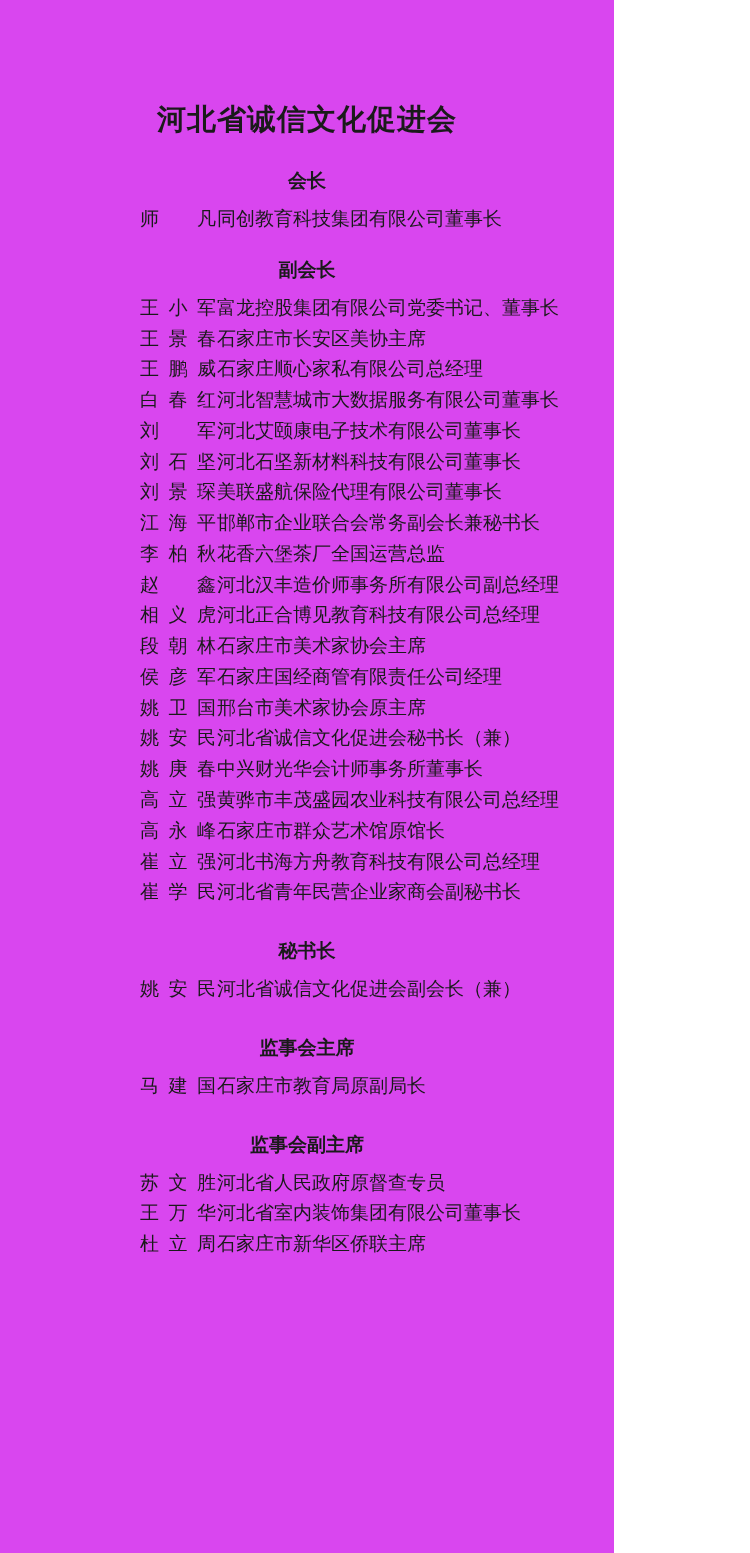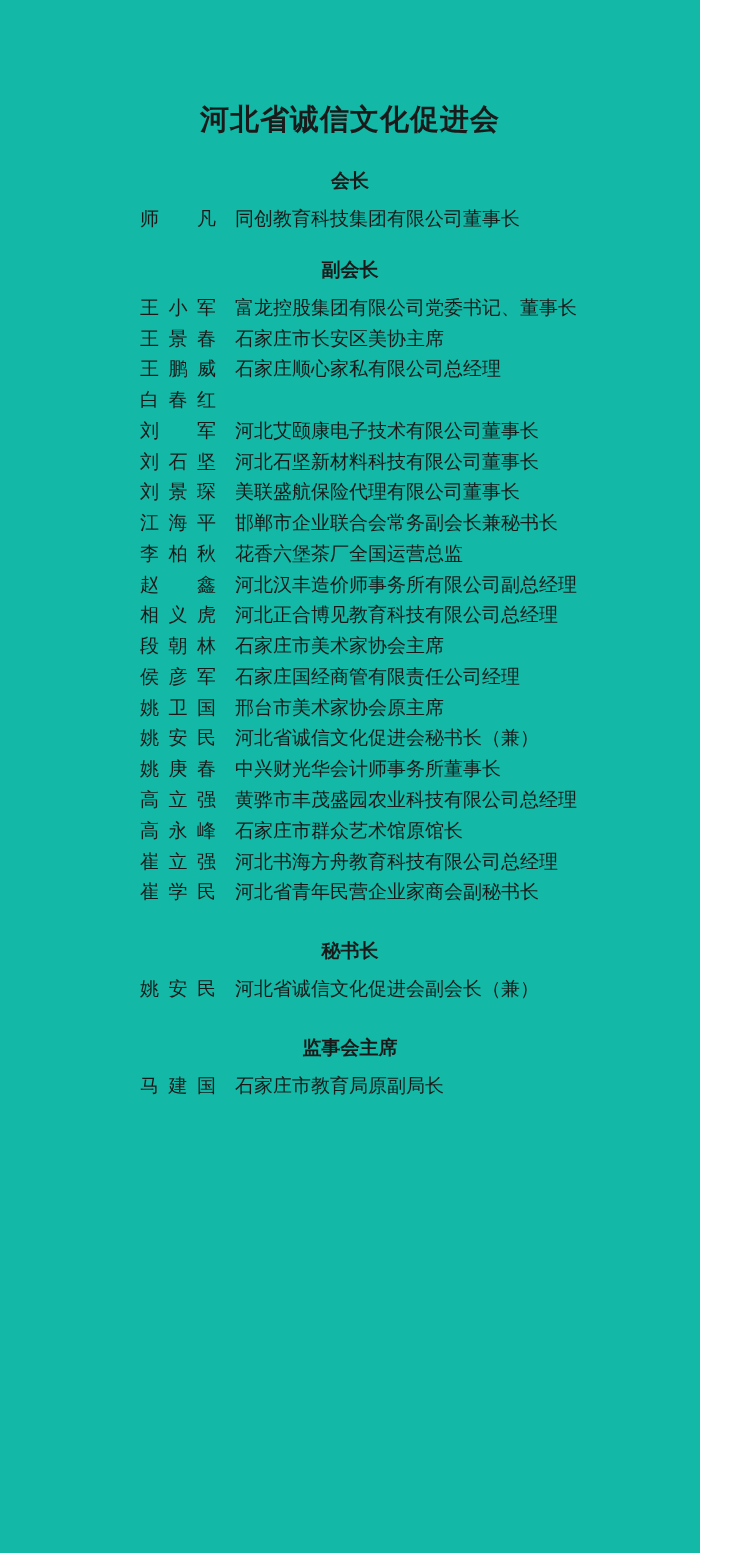--- a/index.html
+++ b/index.html
@@ -7,25 +7,25 @@
     padding: 0;
     background: #ffffff;
   }
   body {
     width: 750px;
     min-height: 1553px;
     font-family: "DejaVu Sans", "Liberation Sans", sans-serif;
     color: #1a1a1a;
   }
   .page {
-    width: 700px;
+    width: 614px;
     min-height: 1553px;
     box-sizing: border-box;
     padding: 100px 60px 40px 60px;
-    background: #14b8a6;
+    background: #d946ef;
   }
   .doc-title {
     text-align: center;
     font-size: 29px;
     font-weight: bold;
     letter-spacing: 1px;
     margin: 0 0 28px 0;
     font-family: "DejaVu Serif", "Liberation Serif", serif;
   }
   .section-heading {
@@ -55,21 +55,21 @@
     padding-left: 80px;
   }
   .entry-name {
     flex: 0 0 76px;
     text-align: justify;
     text-align-last: justify;
     white-space: nowrap;
     letter-spacing: 0px;
   }
   .entry-role {
-    margin-left: 19px;
+    margin-left: 1px;
     white-space: nowrap;
   }
   .block {
     margin-bottom: 4px;
   }
   .block.gap-top {
     margin-top: 22px;
   }
   .block.gap-top-lg {
     margin-top: 30px;
@@ -100,20 +100,21 @@
           <li class="entry">
             <span class="entry-name">王景春</span>
             <span class="entry-role">石家庄市长安区美协主席</span>
           </li>
           <li class="entry">
             <span class="entry-name">王鹏威</span>
             <span class="entry-role">石家庄顺心家私有限公司总经理</span>
           </li>
           <li class="entry">
             <span class="entry-name">白春红</span>
+            <span class="entry-role">河北智慧城市大数据服务有限公司董事长</span>
           </li>
           <li class="entry">
             <span class="entry-name">刘　军</span>
             <span class="entry-role">河北艾颐康电子技术有限公司董事长</span>
           </li>
           <li class="entry">
             <span class="entry-name">刘石坚</span>
             <span class="entry-role">河北石坚新材料科技有限公司董事长</span>
           </li>
           <li class="entry">
@@ -182,17 +183,34 @@
             <span class="entry-role">河北省诚信文化促进会副会长（兼）</span>
           </li>
         </ul>
       </div>
       <div class="block gap-top-lg">
         <div class="section-heading">监事会主席</div>
         <ul class="entry-list">
           <li class="entry">
             <span class="entry-name">马建国</span>
             <span class="entry-role">石家庄市教育局原副局长</span>
+          </li>
+        </ul>
+      </div>
+      <div class="block gap-top-lg">
+        <div class="section-heading">监事会副主席</div>
+        <ul class="entry-list">
+          <li class="entry">
+            <span class="entry-name">苏文胜</span>
+            <span class="entry-role">河北省人民政府原督查专员</span>
+          </li>
+          <li class="entry">
+            <span class="entry-name">王万华</span>
+            <span class="entry-role">河北省室内装饰集团有限公司董事长</span>
+          </li>
+          <li class="entry">
+            <span class="entry-name">杜立周</span>
+            <span class="entry-role">石家庄市新华区侨联主席</span>
           </li>
         </ul>
       </div>
     </div>
 </div>
 
 </body></html>

